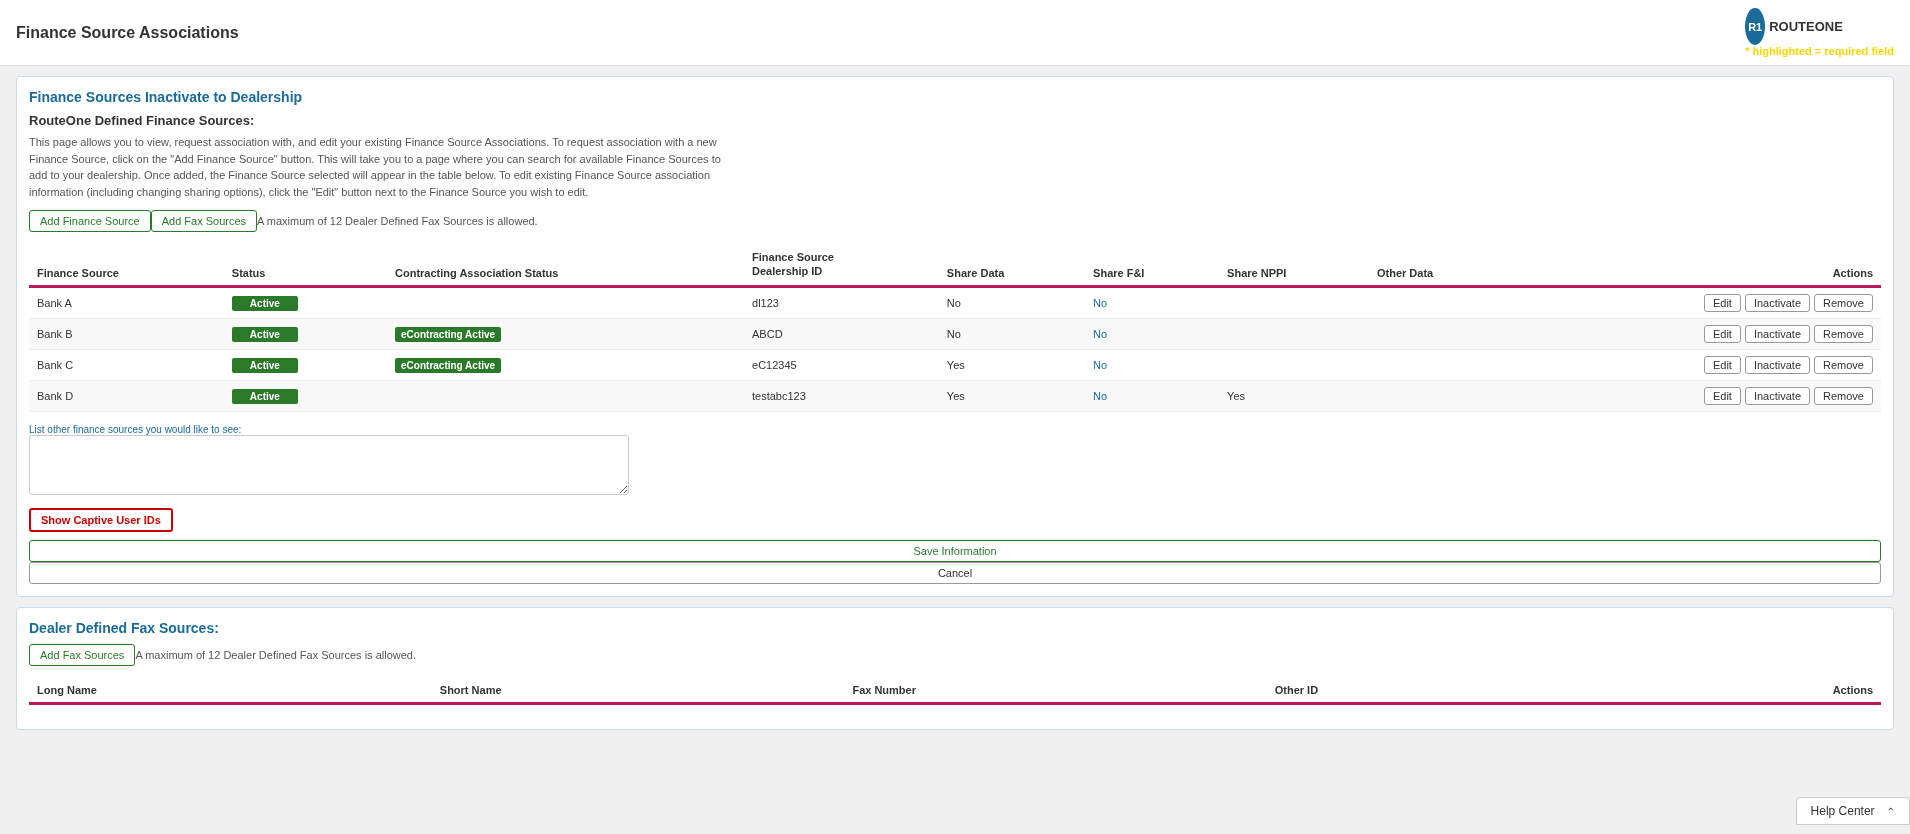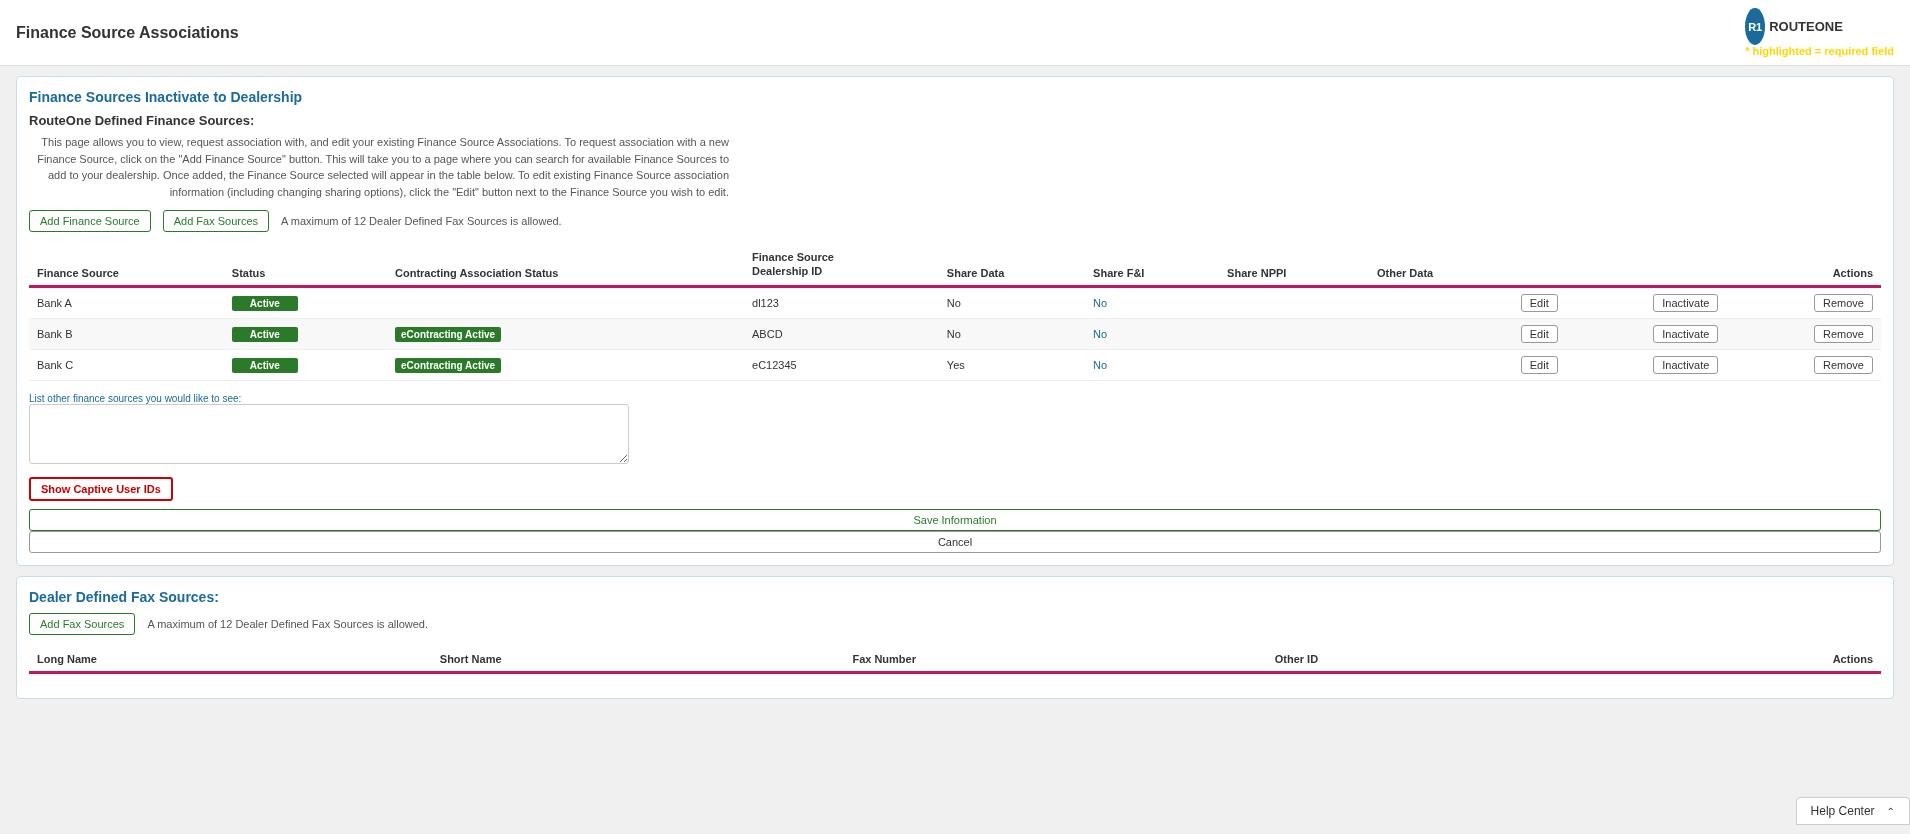--- a/index.html
+++ b/index.html
@@ -12,41 +12,41 @@
     .logo-icon { width: 20px; height: 37px; background: #1a6b9a; border-radius: 50%; display: inline-flex; align-items: center; justify-content: center; color: white; font-size: 11px; }
     .required-note { color: #ffd700; font-size: 11px; font-weight: bold; }
     
     .main-content { padding: 10px 16px; }
     
     .section-card { background: #fff; border: 1px solid #c8dce8; border-radius: 4px; margin-bottom: 10px; padding: 12px; }
     
     .section-title { font-size: 14px; font-weight: bold; color: #1a6b9a; margin-bottom: 8px; }
     .subsection-title { font-size: 13px; font-weight: bold; color: #333; margin-bottom: 6px; }
     
-    .description-text { font-size: 11px; color: #555; line-height: 1.5; margin-bottom: 10px; max-width: 700px; text-align: right; }
-    
-    .button-group { display: flex; align-items: center; gap: 12px; margin-bottom: 12px; }
+    .description-text { font-size: 11px; color: #555; line-height: 1.5; margin-bottom: 10px; max-width: 700px; }
+    
+    .button-group { display: flex; align-items: center; gap: 0; margin-bottom: 12px; }
     
     .btn-green { background: #fff; color: #2a7a2a; border: 1px solid #2a7a2a; padding: 4px 10px; border-radius: 3px; cursor: pointer; font-size: 11px; }
     
     .btn-red-outline { background: #fff; color: #cc0000; border: 2px solid #cc0000; padding: 4px 10px; border-radius: 3px; cursor: pointer; font-size: 11px; font-weight: bold; }
     
     .max-note { font-size: 11px; color: #555; }
     
     table { width: 100%; border-collapse: collapse; margin-bottom: 12px; }
     thead tr { background: #e8e8e8; }
     th { padding: 6px 8px; text-align: left; font-size: 11px; font-weight: bold; color: #333; border-bottom: 3px solid #be185d; vertical-align: bottom; }
     td { padding: 6px 8px; font-size: 11px; border-bottom: 1px solid #eee; vertical-align: middle; }
     tr:nth-child(even) { background: #f8f8f8; }
     tr:nth-child(odd) { background: #fff; }
     
     .status-badge { background: #2a7a2a; color: #fff; padding: 2px 18px; border-radius: 2px; font-size: 10px; font-weight: bold; }
     .contracting-badge { background: #2a7a2a; color: #fff; padding: 2px 6px; border-radius: 2px; font-size: 10px; font-weight: bold; }
     
-    .action-buttons { display: flex; gap: 4px; justify-content: space-between; }
+    .action-buttons { display: flex; gap: 4px; justify-content: flex-end; }
     .btn-action { background: #fff; color: #333; border: 1px solid #999; padding: 2px 8px; border-radius: 3px; cursor: pointer; font-size: 11px; }
     
     .list-other-section { margin-bottom: 10px; }
     .list-other-label { font-size: 10px; color: #1a6b9a; margin-bottom: 0; }
     .list-other-textarea { width: 100%; max-width: 600px; height: 60px; border: 1px solid #ccc; border-radius: 3px; padding: 4px; font-size: 11px; resize: vertical; }
     
     .save-cancel-group { display: flex; margin-top: 8px; flex-direction: column; }
     .btn-save { background: #fff; color: #2a7a2a; border: 1px solid #2a7a2a; padding: 4px 12px; border-radius: 3px; cursor: pointer; font-size: 11px; }
     .btn-cancel { background: #fff; color: #333; border: 1px solid #999; padding: 4px 12px; border-radius: 3px; cursor: pointer; font-size: 11px; }
     
@@ -141,20 +141,37 @@
     <td></td>
     <td></td>
     <td>
       <div class="action-buttons">
         <button class="btn-action">Edit</button>
         <button class="btn-action">Inactivate</button>
         <button class="btn-action">Remove</button>
       </div>
     </td>
   </tr>
+          <tr>
+    <td>Bank D</td>
+    <td><span class="status-badge">Active</span></td>
+    <td></td>
+    <td>testabc123</td>
+    <td>Yes</td>
+    <td style="color:#1a6b9a">No</td>
+    <td>Yes</td>
+    <td></td>
+    <td>
+      <div class="action-buttons">
+        <button class="btn-action">Edit</button>
+        <button class="btn-action">Inactivate</button>
+        <button class="btn-action">Remove</button>
+      </div>
+    </td>
+  </tr>
         </tbody>
     </table>
 
     <div class="list-other-section">
       <div class="list-other-label">List other finance sources you would like to see:</div>
       <textarea class="list-other-textarea" style=""></textarea>
     </div>
 
     <div style="margin-bottom: 8px;">
       <button class="btn-red-outline">Show Captive User IDs</button>

